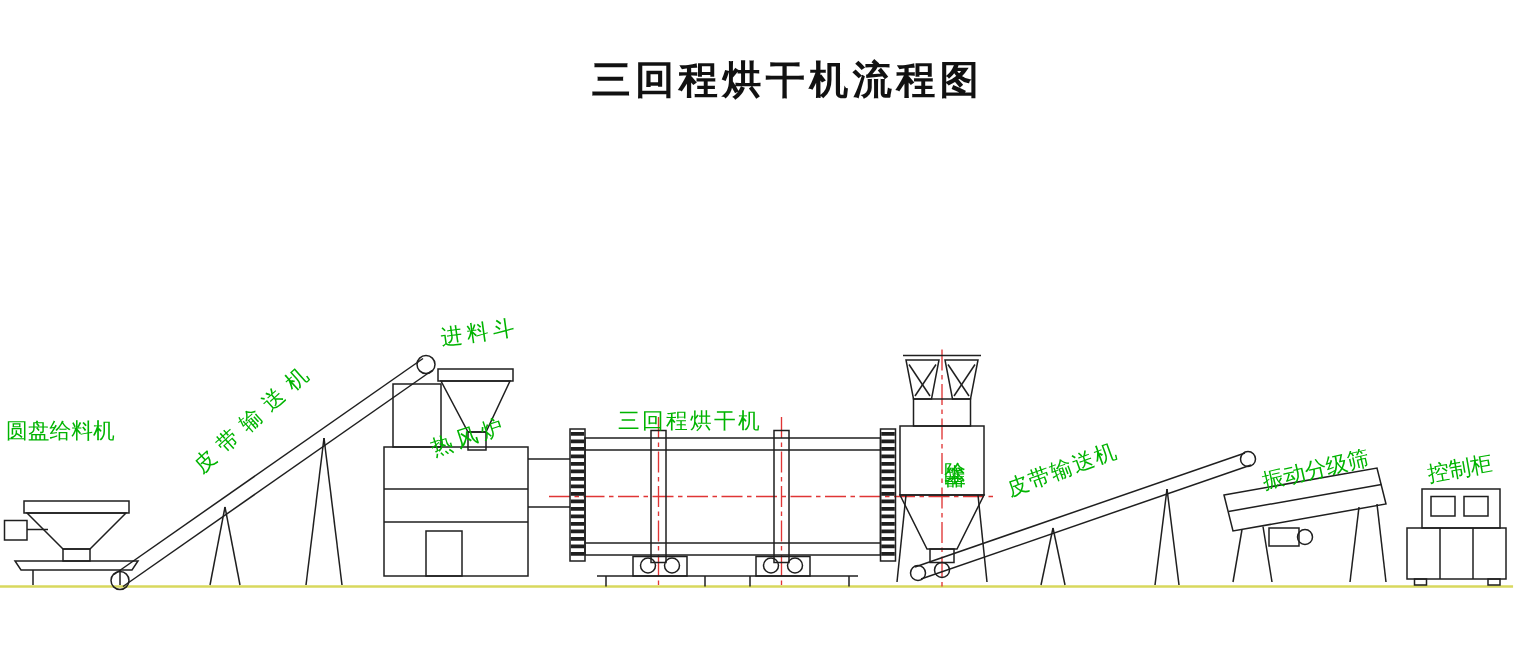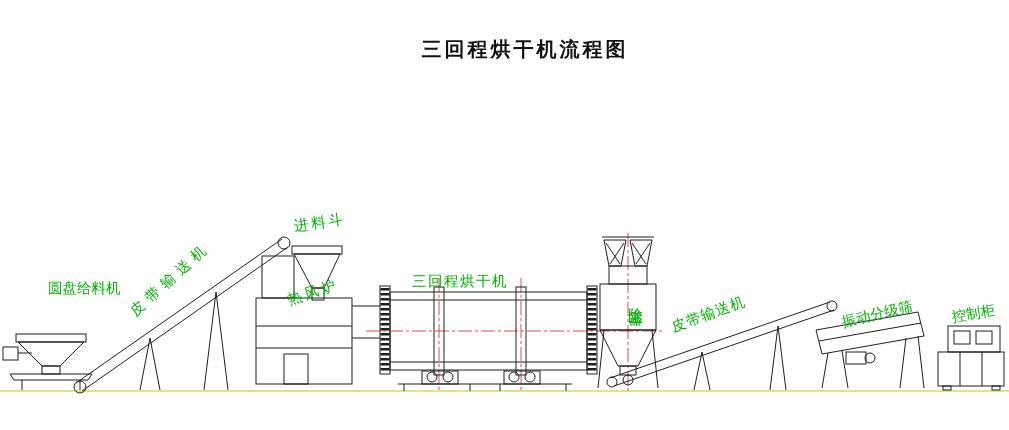--- a/index.html
+++ b/index.html
@@ -4,21 +4,21 @@
 <style>
   :root{
     --label:#00b400; --line:#1f1f1f; --centerline:#e03535;
     --ground:#d8d85e; --background:#ffffff;
   }
   html,body{margin:0;padding:0;background:var(--background);}
   .stage{position:relative;width:1009px;height:430px;background:var(--background);
          overflow:hidden;font-family:"Liberation Sans",sans-serif;}
   .title{position:absolute;left:525px;top:36px;transform:translateX(-50%);
          margin:0;font-family:"DejaVu Serif",serif;font-weight:600;
-         font-size:20px;letter-spacing:3px;color:#111;white-space:nowrap;}
+         font-size:26px;letter-spacing:3px;color:#111;white-space:nowrap;}
   .lbl{position:absolute;color:var(--label);font-size:14.5px;line-height:1;
        white-space:nowrap;transform-origin:0 50%;}
   .lbl.v{writing-mode:vertical-rl;letter-spacing:2px;}
   svg{position:absolute;left:0;top:0;}
   .ink{stroke:var(--line);fill:none;stroke-width:1;}
   .flange{stroke:var(--line);fill:none;stroke-width:9;stroke-dasharray:2.5 2.5;}
   .red{stroke:var(--centerline);fill:none;stroke-width:0.9;stroke-dasharray:14 3 3 3;}
   .ground-line{stroke:var(--ground);stroke-width:1.6;}
 </style>
 </head>
@@ -144,21 +144,21 @@
       <rect x="954" y="331" width="16" height="13"></rect>
       <rect x="976" y="331" width="16" height="13"></rect>
       <rect x="938" y="352" width="66" height="34"></rect>
       <line x1="960" y1="352" x2="960" y2="386"></line>
       <line x1="982" y1="352" x2="982" y2="386"></line>
       <rect x="943" y="386" width="8" height="4"></rect>
       <rect x="992" y="386" width="8" height="4"></rect>
     </g>
   </svg>
 
-  <div class="lbl" style="left:4px;top:281px;margin-left:44px;">圆盘给料机</div>
+  <div class="lbl" style="left:4px;top:281px;">圆盘给料机</div>
 
   <div class="lbl" style="left:132px;top:306px;transform:rotate(-42deg);letter-spacing:6px;">皮带输送机</div>
 
   <div class="lbl" style="left:294px;top:219px;transform:rotate(-8deg);letter-spacing:3px;">进料斗</div>
 
   <div class="lbl" style="left:288px;top:293px;transform:rotate(-18deg);letter-spacing:3px;">热风炉</div>
 
   <div class="lbl" style="left:412px;top:274px;letter-spacing:1.5px;">三回程烘干机</div>
 
   <div class="lbl v" style="left:628px;top:296px;">除尘器</div>

